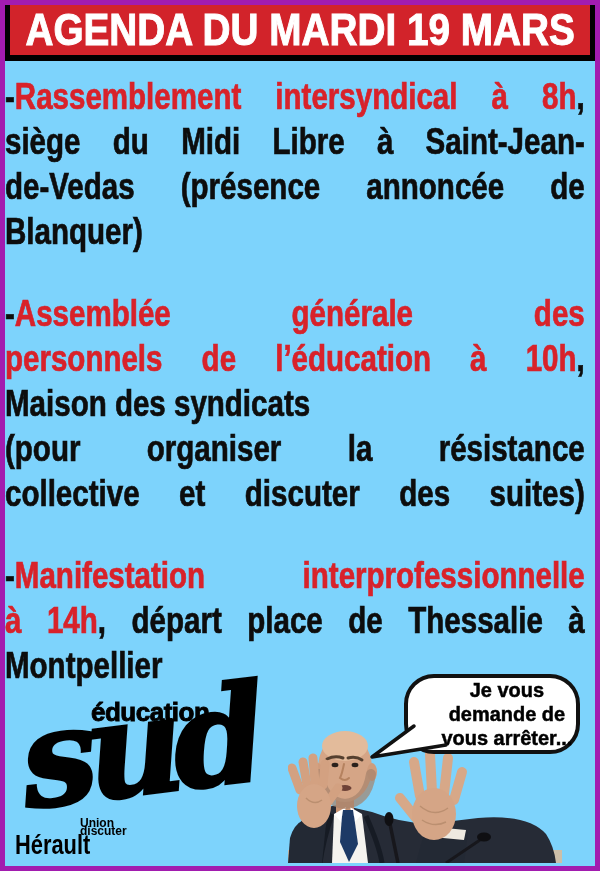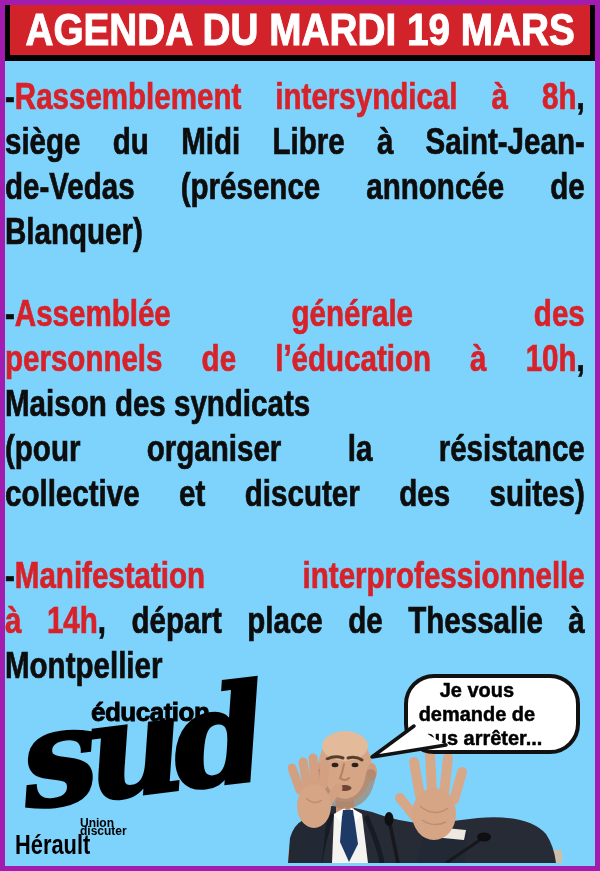--- a/index.html
+++ b/index.html
@@ -57,21 +57,21 @@
   
   .photo{position:absolute;left:283px;top:717px;width:274px;height:141px;z-index:1;}
   .c-skin{fill:var(--skin,#d5a586);}
   .c-suit{fill:var(--suit,#262b36);}
   .c-tie{fill:var(--tie,#1d3a66);}
   .c-shirt{fill:var(--shirt,#f5f3ef);}
   .c-desk{fill:var(--desk,#cdbfa9);}
   .bubble{
     position:absolute;left:399px;top:669px;width:176px;height:80px;box-sizing:border-box;
     background:#fff;border:4px solid var(--bubble_outline,#111);border-radius:30px;
-    display:flex;align-items:center;justify-content:flex-start;z-index:3;
+    display:flex;align-items:center;justify-content:flex-end;z-index:3;
   }
   .bubble-text{
     font-weight:bold;font-size:21px;line-height:24px;text-align:center;
     transform:scaleX(.95);-webkit-text-stroke:.5px #000;color:#000;
   }
   .bubble-tail{position:absolute;left:355px;top:709px;width:92px;height:52px;z-index:4;}
 </style>
 </head>
 <body>
 

